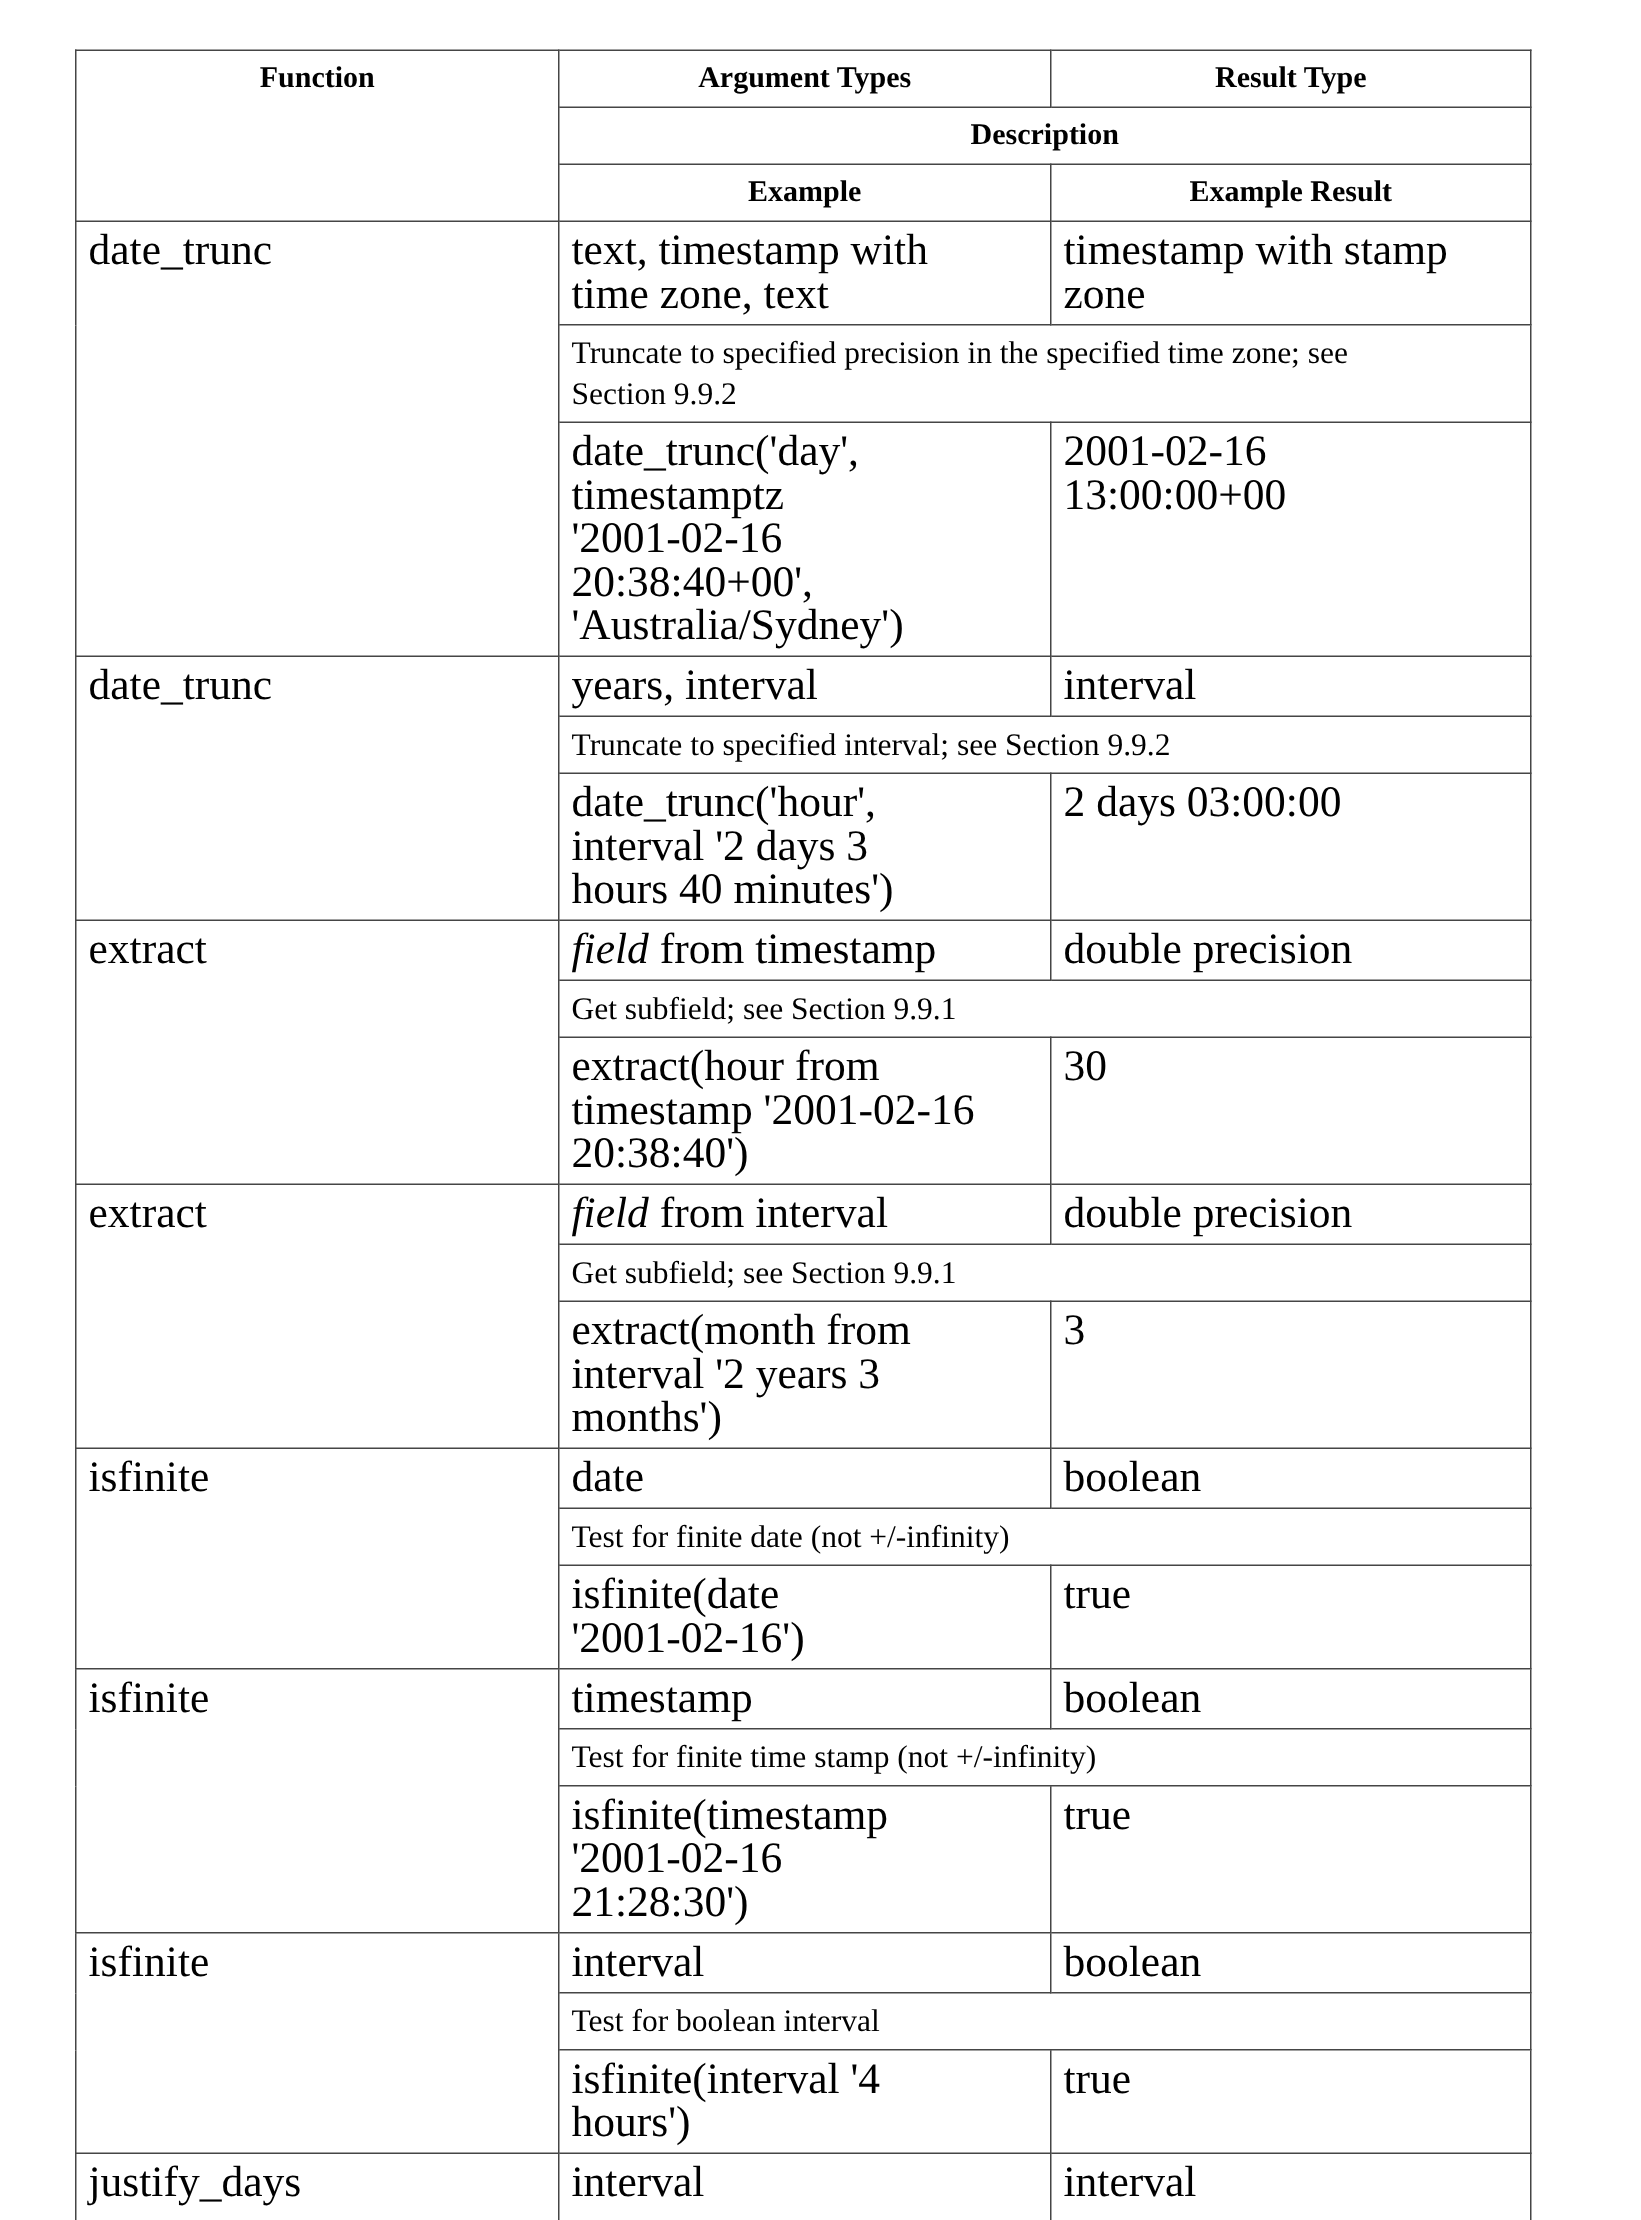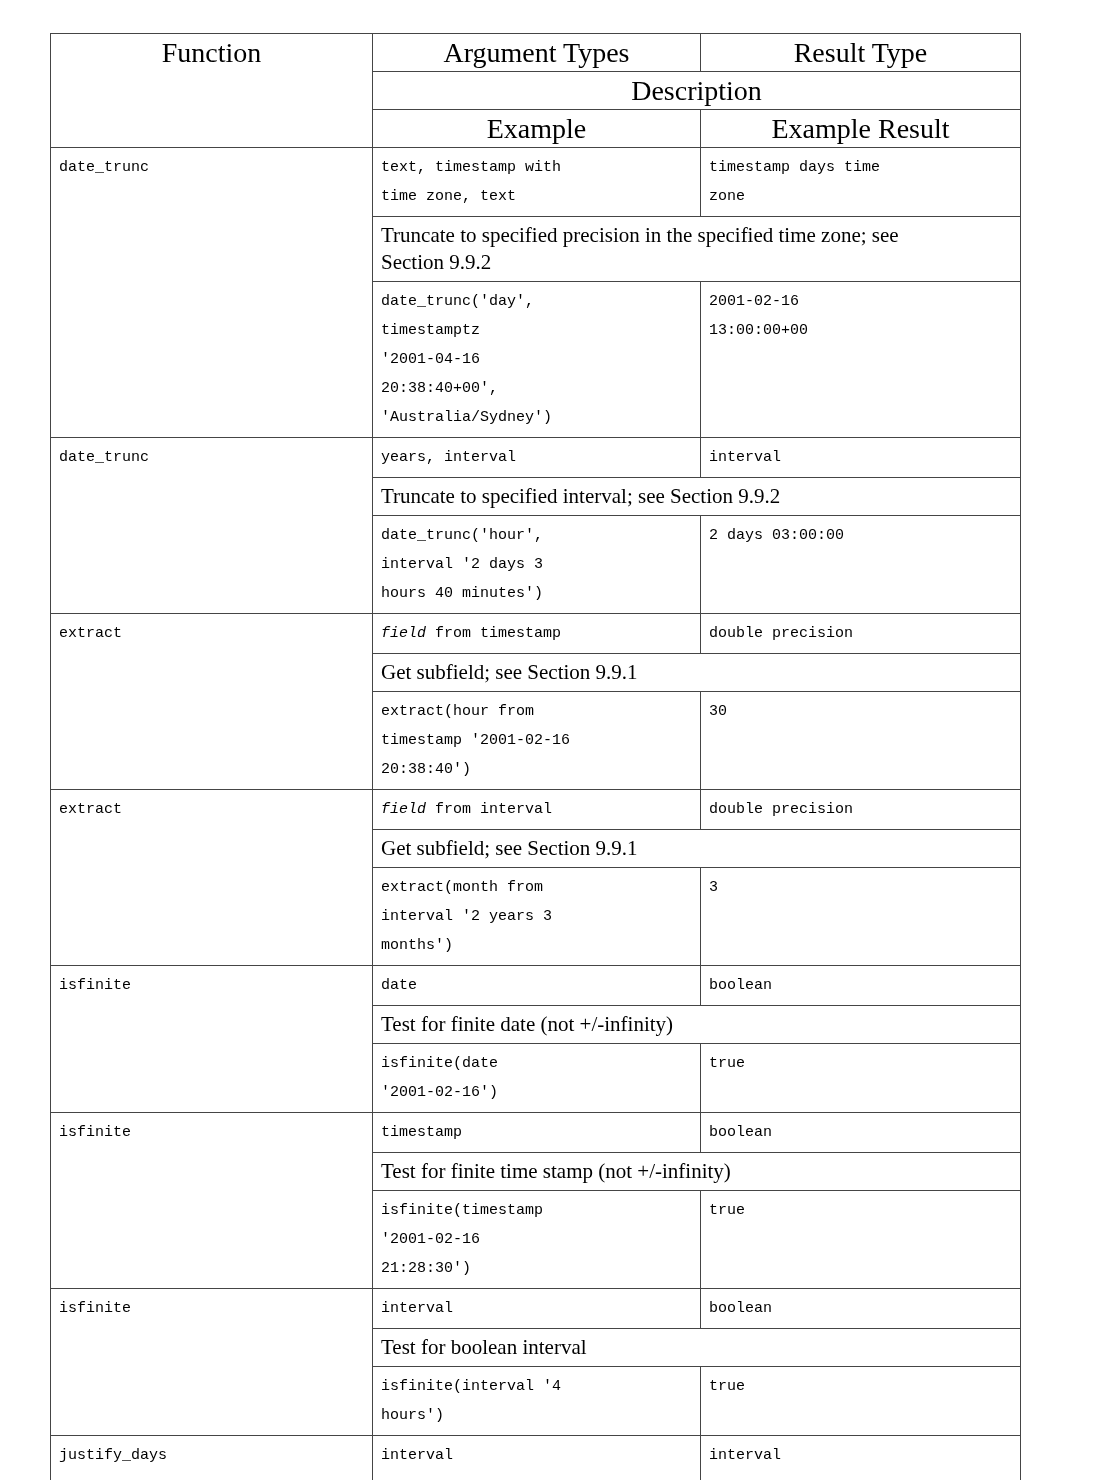--- a/index.html
+++ b/index.html
@@ -20,29 +20,29 @@
     border-collapse: collapse;
     table-layout: fixed;
   }
   td, th {
     border: 1.5px solid #454545;
     vertical-align: top;
     overflow: hidden;
   }
   th.hdr {
     font-family: "Liberation Serif", serif;
-    font-weight: normal;
-    font-size: 28px;
+    font-weight: bold;
+    font-size: 20px;
     line-height: 27px;
     padding: 5px 8px;
     text-align: center;
   }
   td.mono {
-    font-family: Liberation Mono, monospace;
-    font-size: 15px;
+    font-family: Liberation Serif, serif;
+    font-size: 29px;
     line-height: 29px;
     padding: 5px 8px;
     white-space: pre-wrap;
     word-wrap: break-word;
   }
   td.desc {
     font-family: "Liberation Serif", serif;
     font-size: 21px;
     line-height: 27px;
     padding: 5px 8px;
@@ -72,31 +72,31 @@
     <tr>
       <th class="hdr">Example</th>
       <th class="hdr">Example Result</th>
     </tr>
   </thead>
   <tbody>
       <tr>
         <td class="mono" rowspan="3">date_trunc</td>
         <td class="mono"><span class="arg-italic"></span><span>text, timestamp with
 time zone, text</span></td>
-        <td class="mono">timestamp days time
+        <td class="mono">timestamp with stamp
 zone</td>
       </tr>
       <tr>
         <td class="desc" colspan="2">Truncate to specified precision in the specified time zone; see
 Section 9.9.2</td>
       </tr>
       <tr>
         <td class="mono">date_trunc('day',
 timestamptz
-'2001-04-16
+'2001-02-16
 20:38:40+00',
 'Australia/Sydney')</td>
         <td class="mono">2001-02-16
 13:00:00+00</td>
       </tr>
       <tr>
         <td class="mono" rowspan="3">date_trunc</td>
         <td class="mono"><span class="arg-italic"></span><span>years, interval</span></td>
         <td class="mono">interval</td>
       </tr>

